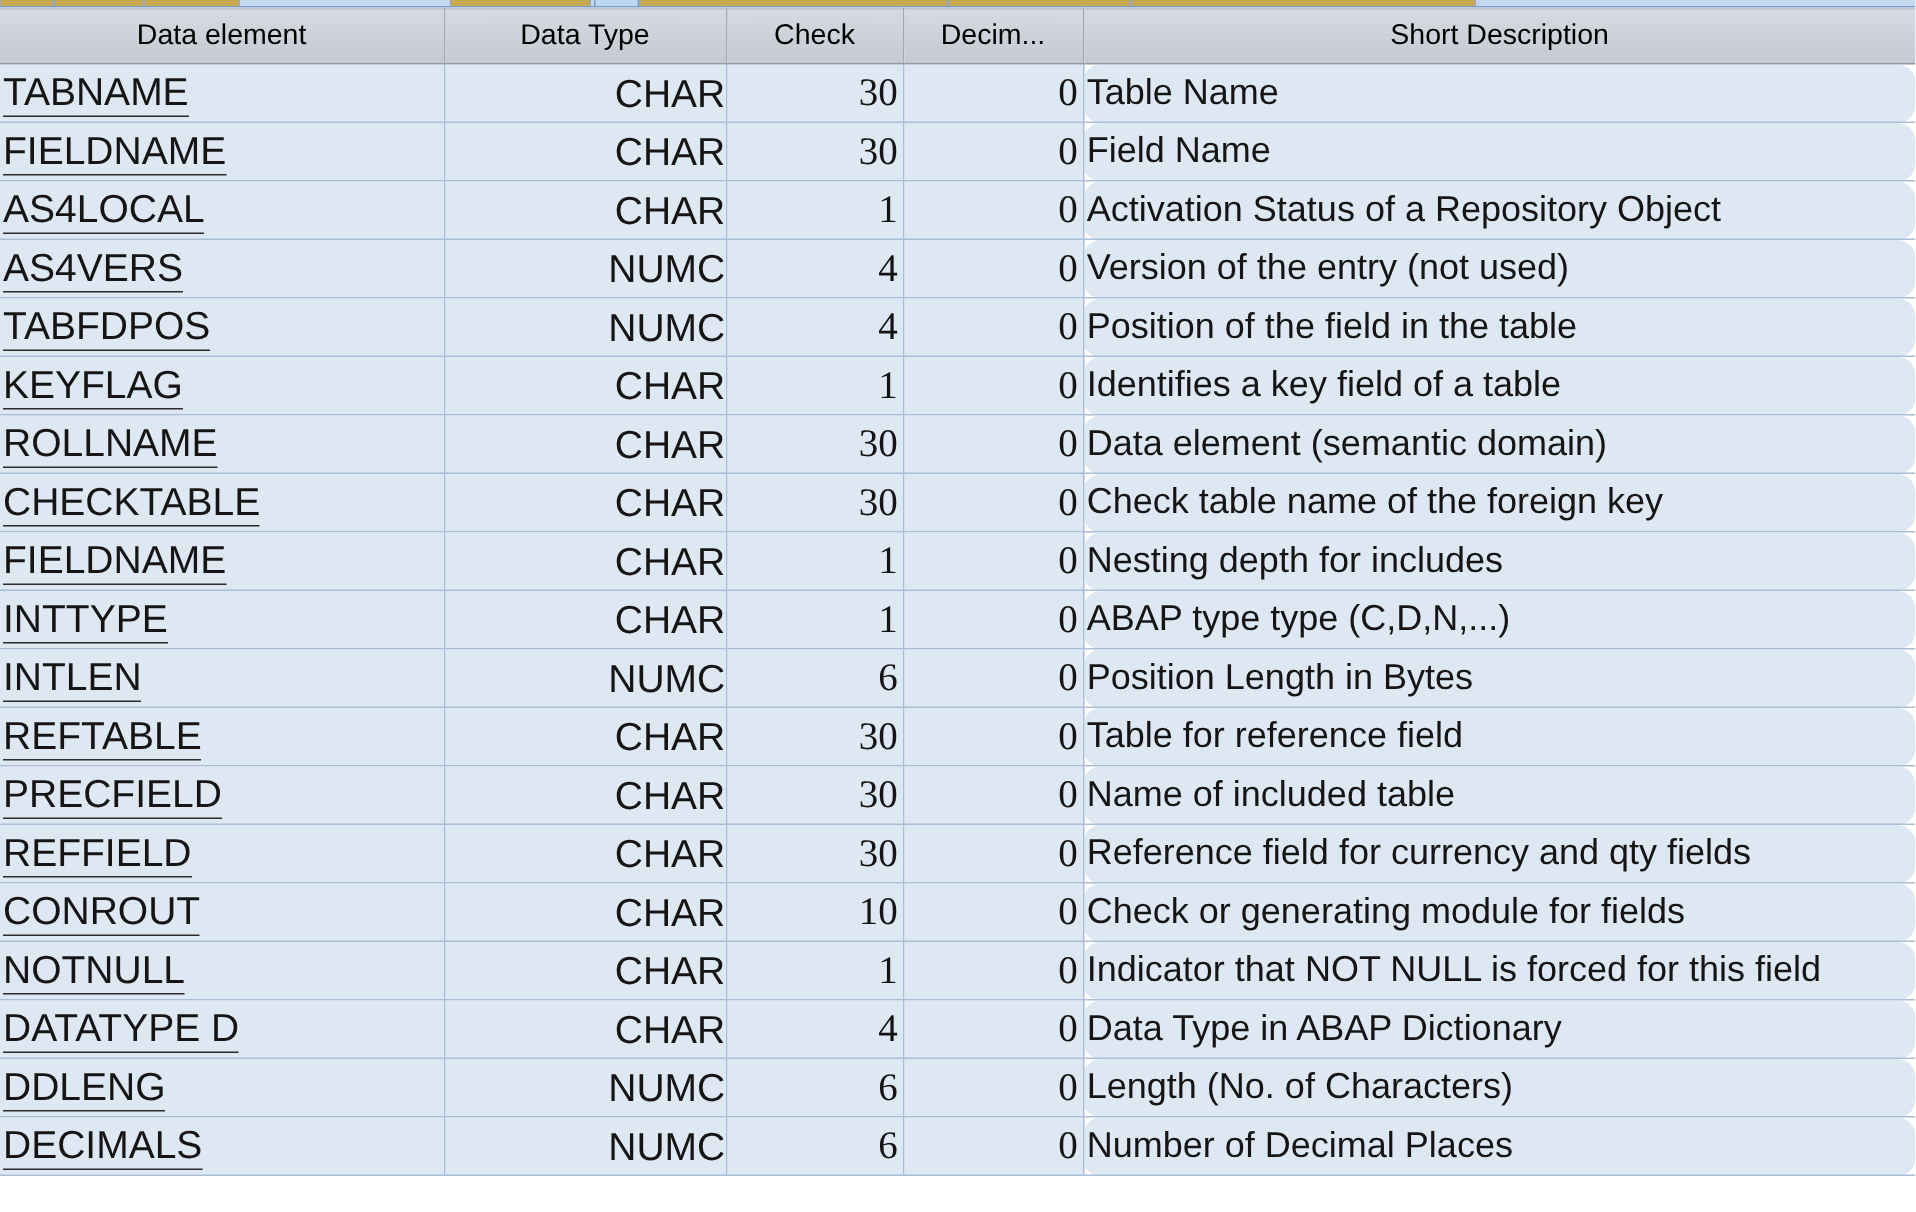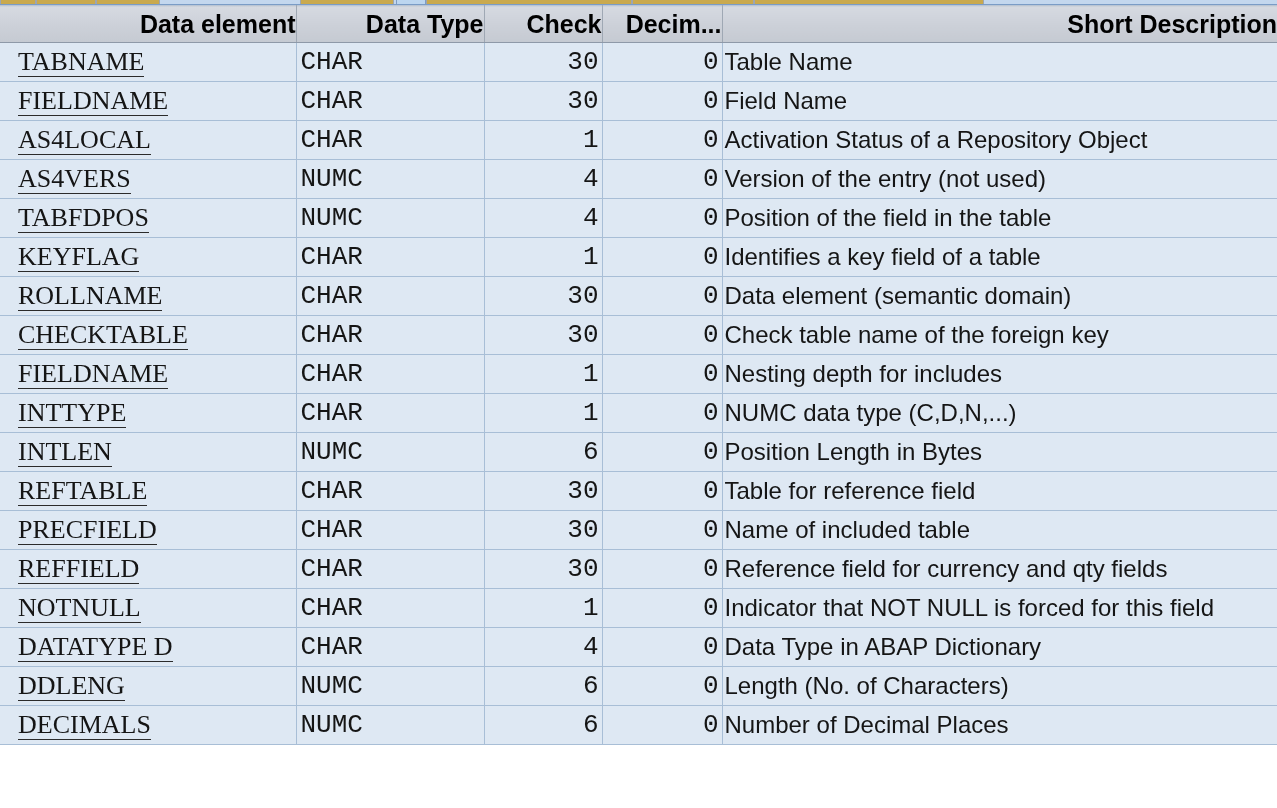--- a/index.html
+++ b/index.html
@@ -59,64 +59,65 @@
     overflow: hidden;
     white-space: nowrap;
   }
 
   thead th {
     height: 37px;
     background: linear-gradient(to bottom, #d6dae1 0%, #ccd0d8 55%, #c5cad2 100%);
     border-right: 1px solid #9fa8b4;
     border-bottom: 1px solid #8e99a8;
     border-top: 1px solid #b9c5d4;
-    text-align: right;
-    font-weight: bold;
-    font-size: 25px;
+    text-align: center;
+    font-weight: normal;
+    font-size: 19px;
     font-family: "Liberation Sans", sans-serif;
     color: #000000;
     vertical-align: middle;
     padding-left: 4px;
     box-sizing: border-box;
   }
   thead th.last { border-right: none; }
 
   tbody td {
     height: 39px;
     background: #dee8f3;
     border-bottom: 1px solid #a8bed6;
     border-right: 1px solid #a8bed6;
     vertical-align: middle;
     box-sizing: border-box;
     color: #151515;
   }
-  tbody td.last { border-right: none; }
+  tbody td.last { border-right: none; border-radius: 12px; }
 
   
   td.c-name {
-    font-family: Liberation Serif, serif;
+    font-family: Liberation Sans, sans-serif;
     font-size: 26px;
-    padding-left: 18px;
+    padding-left: 2px;
   }
   td.c-name span.link {
     border-bottom: 1px solid #2b2b2b;
     padding-bottom: 1px;
     display: inline-block;
     line-height: 1.05;
     white-space: pre;
   }
 
   td.c-type {
-    font-family: Liberation Mono, monospace;
+    font-family: Liberation Sans, sans-serif;
     font-size: 26px;
     padding-left: 4px;
+    text-align: right;
   }
 
   td.c-num {
-    font-family: Liberation Mono, monospace;
+    font-family: Liberation Serif, serif;
     font-size: 26px;
     text-align: right;
     padding-right: 3px;
   }
 
   td.c-desc {
     font-family: "Liberation Sans", sans-serif;
     font-size: 24px;
     padding-left: 2px;
   }
@@ -215,21 +216,21 @@
         <td class="c-type">CHAR</td>
         <td class="c-num">1</td>
         <td class="c-num">0</td>
         <td class="c-desc last">Nesting depth for includes</td>
       </tr>
       <tr>
         <td class="c-name"><span class="link">INTTYPE</span></td>
         <td class="c-type">CHAR</td>
         <td class="c-num">1</td>
         <td class="c-num">0</td>
-        <td class="c-desc last">NUMC data type (C,D,N,...)</td>
+        <td class="c-desc last">ABAP type type (C,D,N,...)</td>
       </tr>
       <tr>
         <td class="c-name"><span class="link">INTLEN</span></td>
         <td class="c-type">NUMC</td>
         <td class="c-num">6</td>
         <td class="c-num">0</td>
         <td class="c-desc last">Position Length in Bytes</td>
       </tr>
       <tr>
         <td class="c-name"><span class="link">REFTABLE</span></td>
@@ -244,20 +245,27 @@
         <td class="c-num">30</td>
         <td class="c-num">0</td>
         <td class="c-desc last">Name of included table</td>
       </tr>
       <tr>
         <td class="c-name"><span class="link">REFFIELD</span></td>
         <td class="c-type">CHAR</td>
         <td class="c-num">30</td>
         <td class="c-num">0</td>
         <td class="c-desc last">Reference field for currency and qty fields</td>
+      </tr>
+      <tr>
+        <td class="c-name"><span class="link">CONROUT</span></td>
+        <td class="c-type">CHAR</td>
+        <td class="c-num">10</td>
+        <td class="c-num">0</td>
+        <td class="c-desc last">Check or generating module for fields</td>
       </tr>
       <tr>
         <td class="c-name"><span class="link">NOTNULL</span></td>
         <td class="c-type">CHAR</td>
         <td class="c-num">1</td>
         <td class="c-num">0</td>
         <td class="c-desc last">Indicator that NOT NULL is forced for this field</td>
       </tr>
       <tr>
         <td class="c-name"><span class="link">DATATYPE D</span></td>

